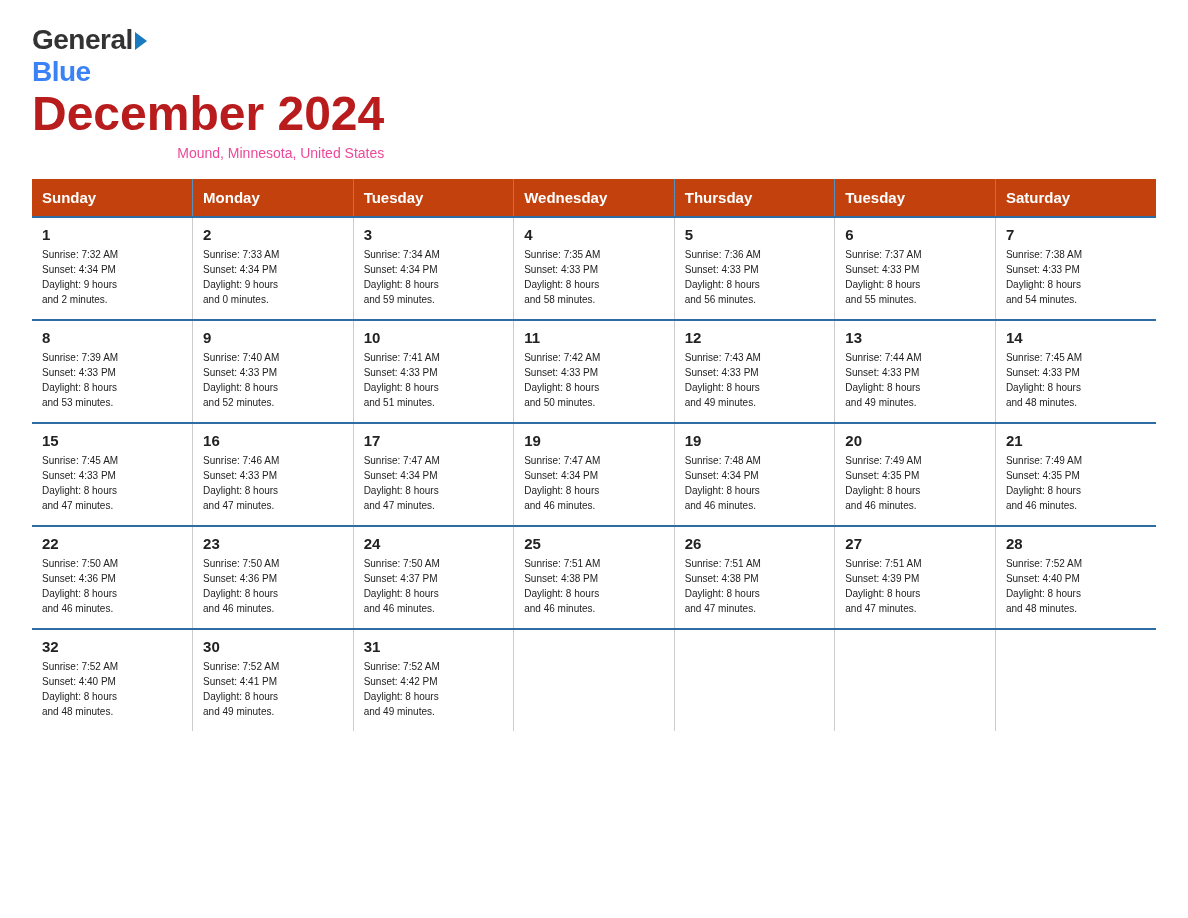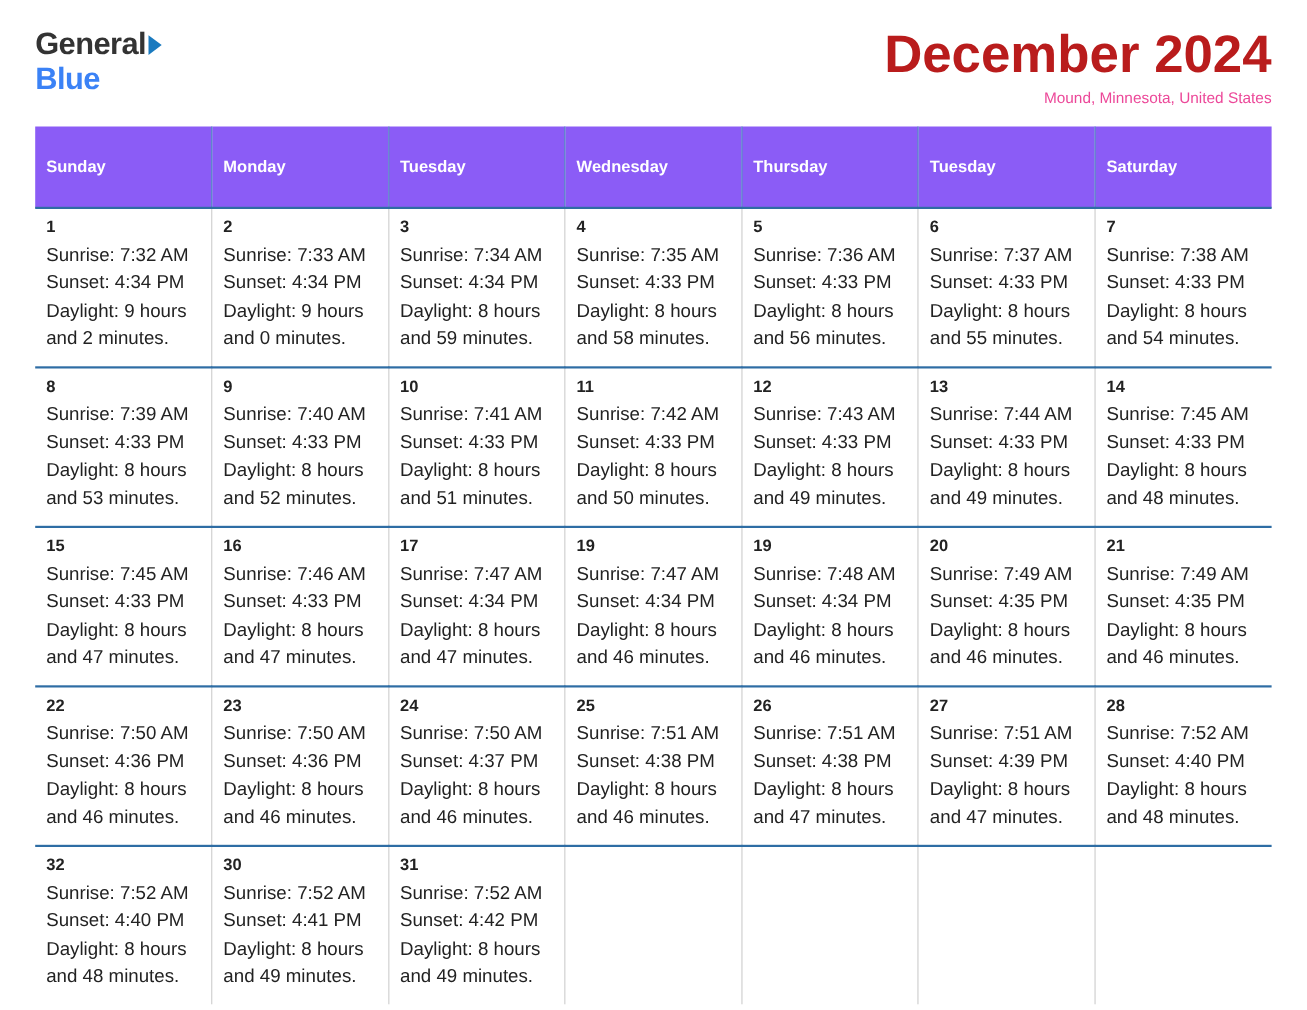--- a/index.html
+++ b/index.html
@@ -8,20 +8,21 @@
       background: #fff;
       padding: 24px 32px;
       width: 1188px;
       min-height: 918px;
     }
     .header {
       display: flex;
       justify-content: space-between;
       align-items: flex-start;
       margin-bottom: 18px;
+      flex-direction: column;
     }
     .logo {
       display: flex;
       flex-direction: column;
       align-items: flex-start;
     }
     .title-block {
       text-align: right;
     }
     .title-block h1 {
@@ -35,25 +36,25 @@
       font-weight: normal;
       color: #ec4899;
       margin-top: 4px;
     }
     table {
       width: 100%;
       border-collapse: collapse;
       table-layout: fixed;
     }
     thead tr th {
-      background-color: #8b5cf6;
+      background-color: #c2410c;
       color: #fff;
       font-size: 15px;
       font-weight: bold;
-      padding: 28px 10px;
+      padding: 10px 10px;
       text-align: left;
       border-right: 1px solid #5590c0;
     }
     thead tr th:last-child {
       border-right: none;
     }
     tbody tr {
       border-top: 2px solid #2e6da4;
     }
     tbody tr td {
@@ -67,21 +68,21 @@
     tbody tr td:last-child {
       border-right: none;
     }
     .day-num {
       font-size: 15px;
       font-weight: bold;
       margin-bottom: 4px;
       display: block;
     }
     .day-info {
-      font-size: 17px;
+      font-size: 10px;
       line-height: 1.5;
       color: #222;
     }
     .logo-row {
       display: flex;
       align-items: center;
     }
     .logo-text-general {
       font-size: 28px;
       font-weight: bold;

